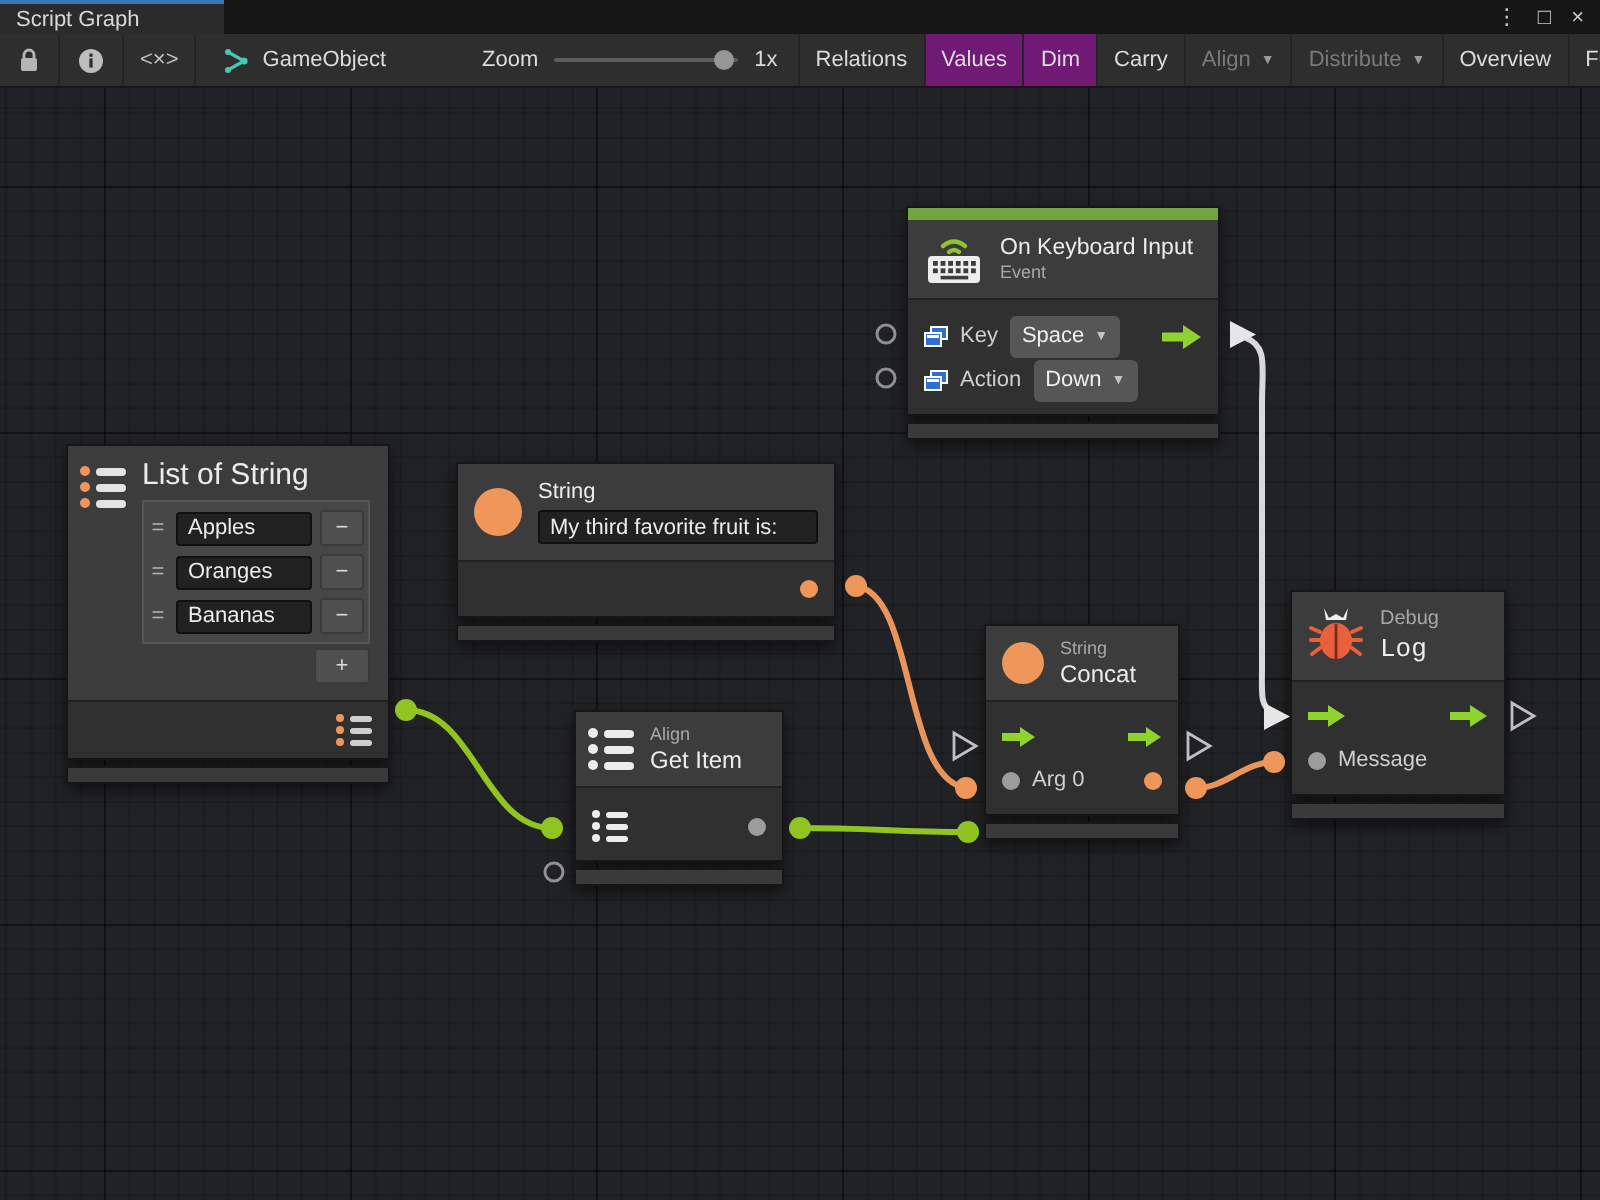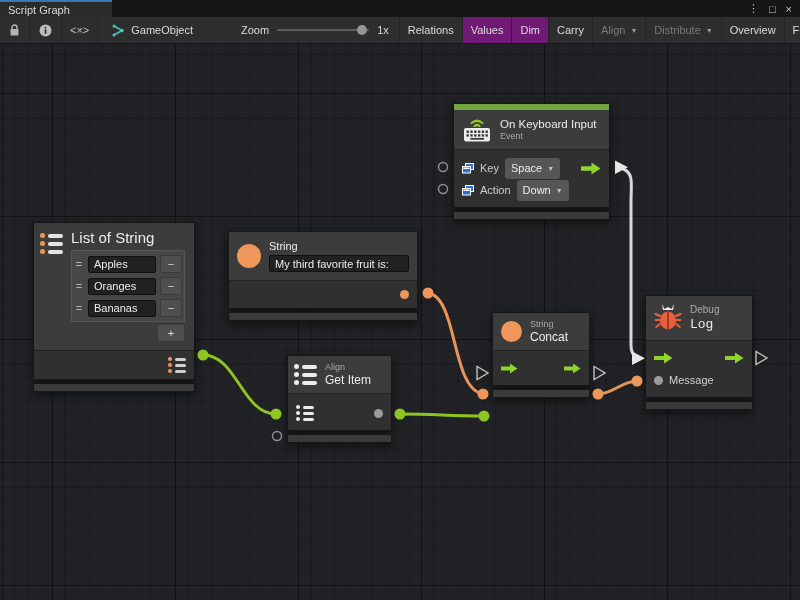--- a/index.html
+++ b/index.html
@@ -389,20 +389,25 @@
               <svg width="17" height="11" viewBox="0 0 17 11">
                   <path d="M0 3.5 h9 V0.5 L16.5 5.5 L9 10.5 V7.5 H0 z" fill="#8fd32f"></path>
                 </svg>
             </span>
             <span class="right">
               <svg width="17" height="11" viewBox="0 0 17 11">
                   <path d="M0 3.5 h9 V0.5 L16.5 5.5 L9 10.5 V7.5 H0 z" fill="#8fd32f"></path>
                 </svg>
             </span>
           </div>
+          <div class="prow">
+            <span class="dot gray"></span>
+            <span class="plabel">Arg 0</span>
+            <span class="dot orange right"></span>
+          </div>
         </div>
       </div>
       <div class="footer"></div>
     </div>
 
     <div class="node" style="left:645px; top:251px; width:108px;">
       <div class="main">
         <div class="head" style="padding:7px 8px;">
           <span>
             <svg width="28" height="30" viewBox="0 0 28 30">

